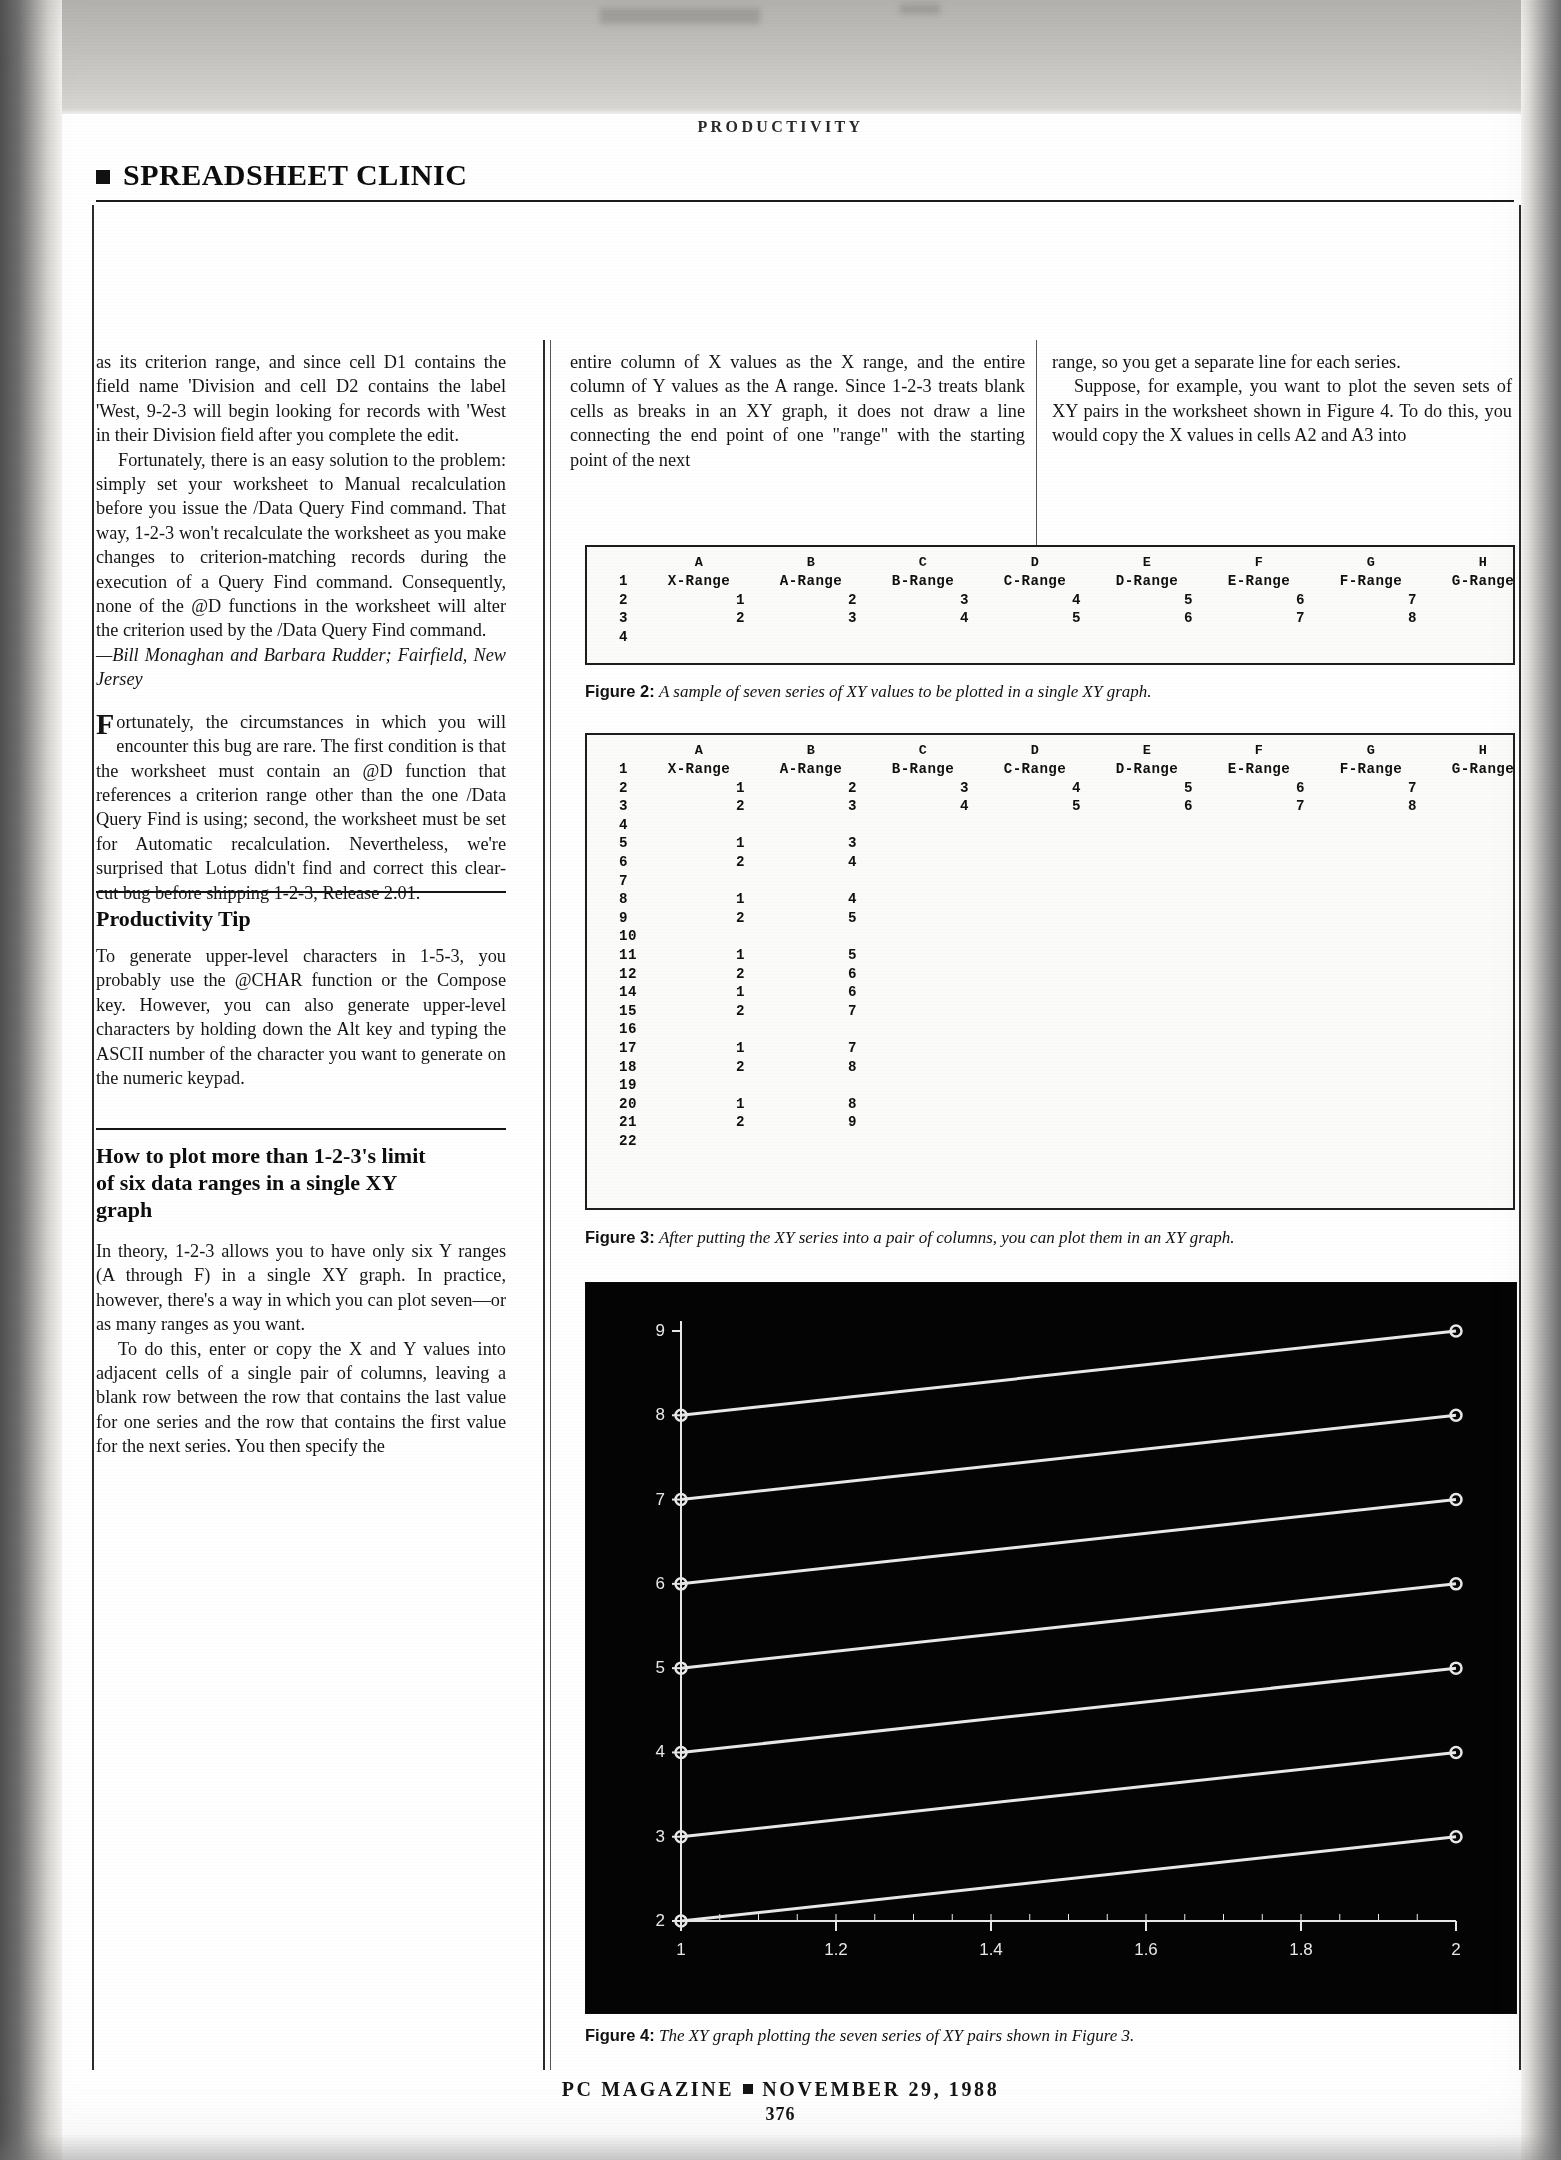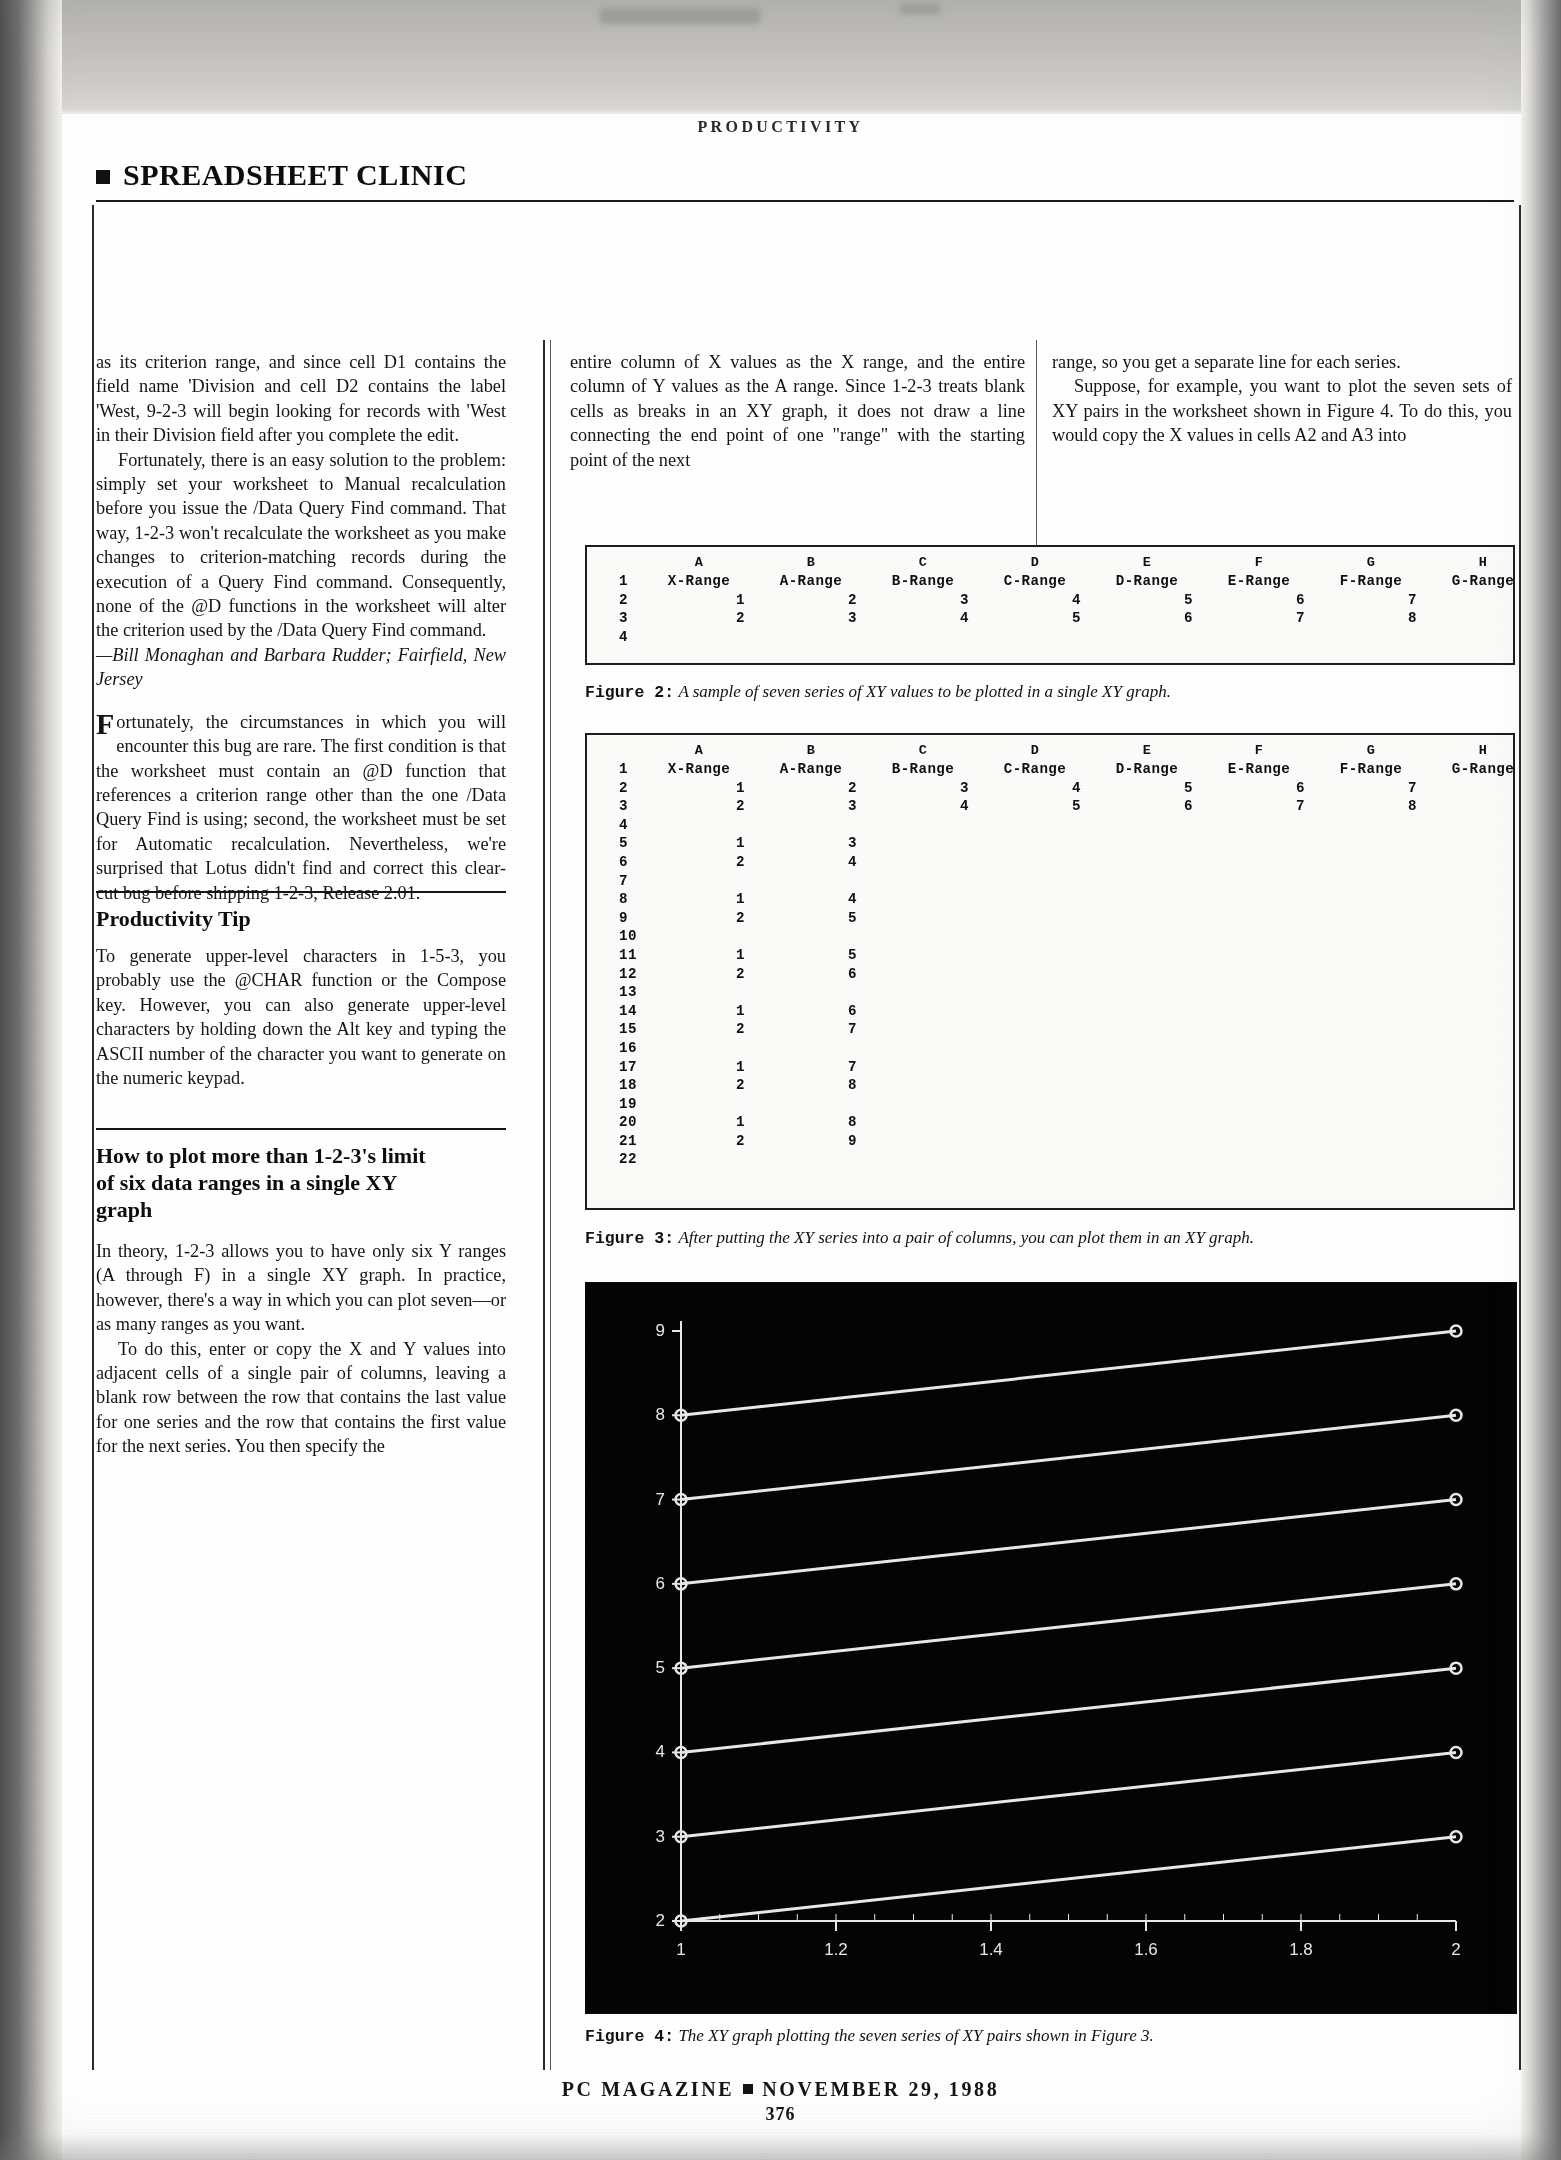--- a/index.html
+++ b/index.html
@@ -204,21 +204,21 @@
   }
   .cell.hdr { text-align: center; padding-right: 0; }
 
   .figcap {
     position: absolute;
     font-family: "Liberation Serif", serif;
     font-size: 17px;
     color: #111;
     z-index: 12;
   }
-  .figcap b { font-weight: bold; font-family: Liberation Mono, monospace; font-size: 16.5px;}
+  .figcap b { font-weight: bold; font-family: Liberation Sans, sans-serif; font-size: 16.5px;}
   .figcap i { font-style: italic; }
 
   
   #graphbox {
     position: absolute;
     left: 585px; top: 1282px;
     width: 930px; height: 730px;
     background: #040404;
     border: 1px solid #0a0a0a;
     z-index: 12;
@@ -481,25 +481,20 @@
           </div>
           <div class="sheet-row">
             <div class="rownum">11</div>
             <div class="cell" style="width: 112px;">1</div>
             <div class="cell" style="width: 112px;">5</div>
           </div>
           <div class="sheet-row">
             <div class="rownum">12</div>
             <div class="cell" style="width: 112px;">2</div>
             <div class="cell" style="width: 112px;">6</div>
-          </div>
-          <div class="sheet-row">
-            <div class="rownum">13</div>
-            <div class="cell" style="width: 112px;"></div>
-            <div class="cell" style="width: 112px;"></div>
           </div>
           <div class="sheet-row">
             <div class="rownum">14</div>
             <div class="cell" style="width: 112px;">1</div>
             <div class="cell" style="width: 112px;">6</div>
           </div>
           <div class="sheet-row">
             <div class="rownum">15</div>
             <div class="cell" style="width: 112px;">2</div>
             <div class="cell" style="width: 112px;">7</div>

